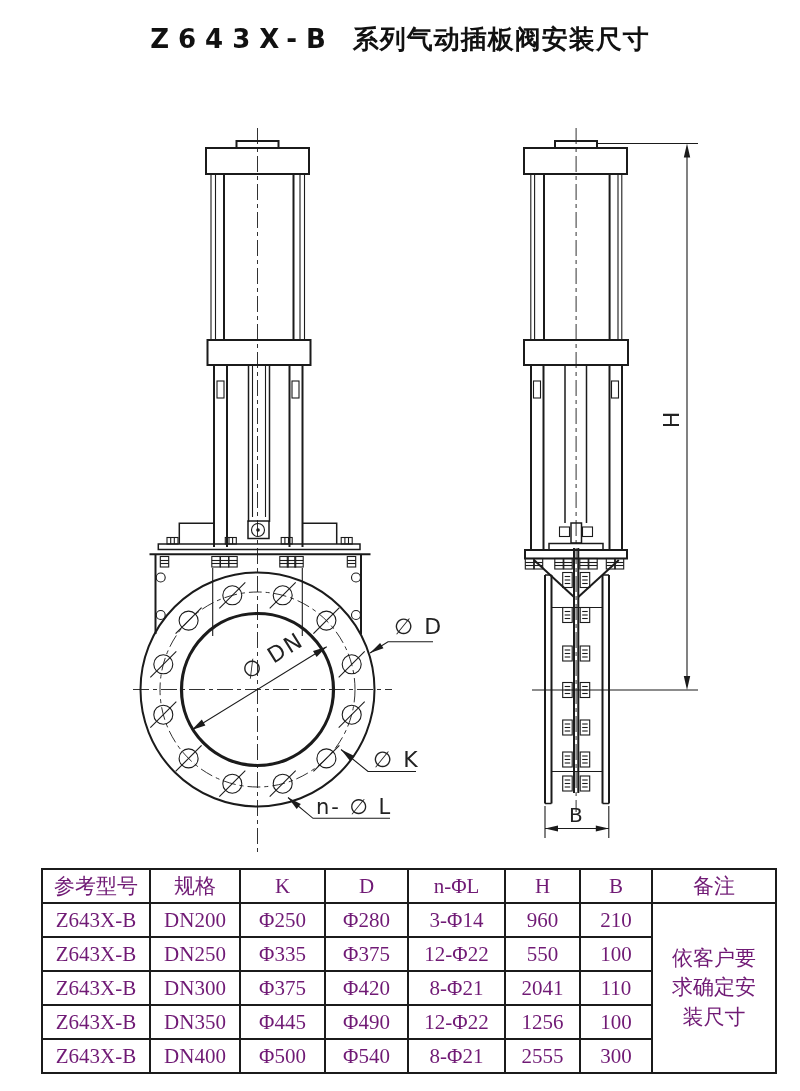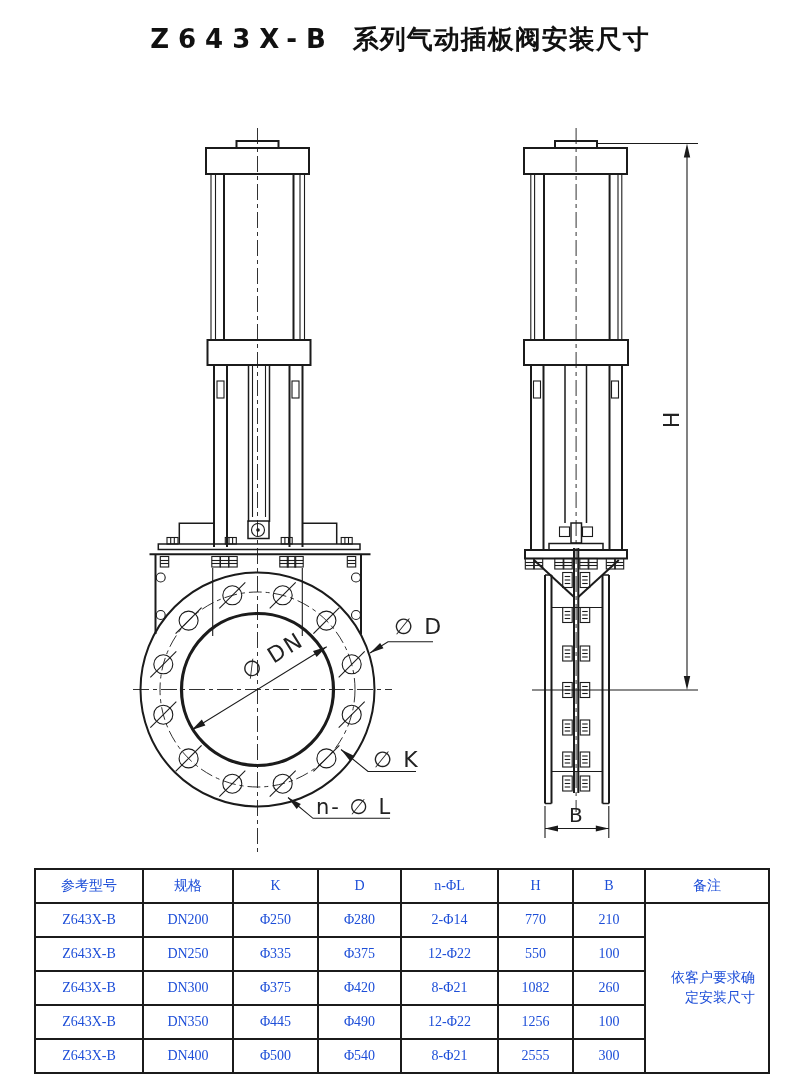--- a/index.html
+++ b/index.html
@@ -15,25 +15,25 @@
   .lw-main{stroke-width:2;}
   .lw-med{stroke-width:1.5;}
   .lw-thin{stroke-width:1.1;}
   .lw-thick{stroke-width:3.2;}
   .centerline{stroke-width:0.9;stroke-dasharray:16 4 4 4;}
   .boltcircle{stroke-width:0.9;stroke-dasharray:13 4 4 4;}
   .dimline{stroke-width:1.1;}
   .arrow{fill:#1b1b1b;stroke:none;}
   .dimtext{font-family:"DejaVu Sans","Liberation Sans",sans-serif;font-size:22px;
            fill:#222;stroke:none;letter-spacing:2px;}
-  table.spec{position:absolute;left:34px;top:868px;border-collapse:collapse;
-             table-layout:fixed;font-size:14px;color:#1d4ed8;}
+  table.spec{position:absolute;left:41px;top:868px;border-collapse:collapse;
+             table-layout:fixed;font-size:21px;color:#701a75;}
   table.spec td,table.spec th{border:2px solid #1b1b1b;text-align:center;vertical-align:middle;
              height:32px;padding:0;font-weight:normal;overflow:hidden;white-space:nowrap;}
-  .remark-box{width:96px;margin:0 auto;line-height:1.4;white-space:normal;text-align:right;}
+  .remark-box{width:96px;margin:0 auto;line-height:1.4;white-space:normal;text-align:center;}
 </style>
 </head>
 <body>
 
 <div class="page">
 
   <div class="title">
     <span class="title-code">Z643X-B</span><span class="title-rest">系列气动插板阀安装尺寸</span>
   </div>
 
@@ -280,44 +280,44 @@
       <th>n-ΦL</th>
       <th>H</th>
       <th>B</th>
       <th>备注</th>
     </tr>
     <tr>
       <td>Z643X-B</td>
       <td>DN200</td>
       <td>Φ250</td>
       <td>Φ280</td>
-      <td>2-Φ14</td>
-      <td>770</td>
+      <td>3-Φ14</td>
+      <td>960</td>
       <td>210</td>
       <td rowspan="5">
         <div class="remark-box">依客户要求确定安装尺寸</div>
       </td>
     </tr>
     <tr>
       <td>Z643X-B</td>
       <td>DN250</td>
       <td>Φ335</td>
       <td>Φ375</td>
       <td>12-Φ22</td>
       <td>550</td>
       <td>100</td>
     </tr>
     <tr>
       <td>Z643X-B</td>
       <td>DN300</td>
       <td>Φ375</td>
       <td>Φ420</td>
       <td>8-Φ21</td>
-      <td>1082</td>
-      <td>260</td>
+      <td>2041</td>
+      <td>110</td>
     </tr>
     <tr>
       <td>Z643X-B</td>
       <td>DN350</td>
       <td>Φ445</td>
       <td>Φ490</td>
       <td>12-Φ22</td>
       <td>1256</td>
       <td>100</td>
     </tr>

